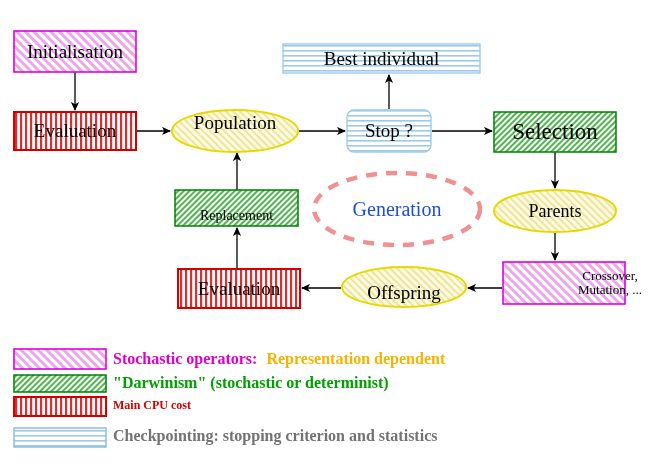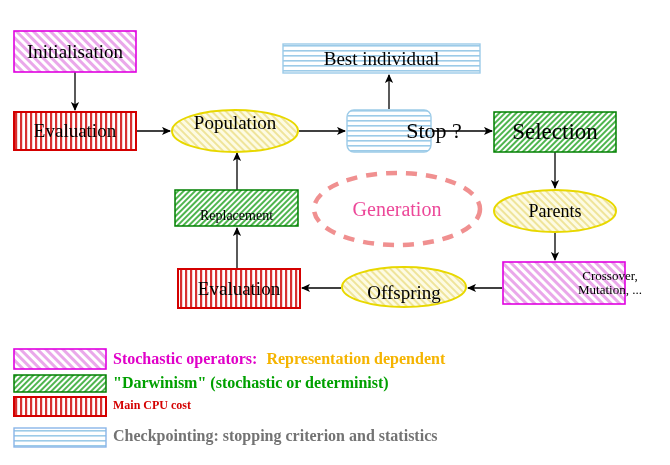--- a/index.html
+++ b/index.html
@@ -98,33 +98,33 @@
 </div>
 
 <div class="node" style="left:172px;top:110px;width:126px;height:26px;font-size:19px;">
   <span>Population</span>
 </div>
 
 <div class="node" style="left:283px;top:44px;width:197px;height:29px;font-size:19px;">
   <span>Best individual</span>
 </div>
 
-<div class="node" style="left:347px;top:110px;width:84px;height:42px;font-size:22px;margin-left:45px;">
+<div class="node" style="left:347px;top:110px;width:84px;height:42px;font-size:19px;">
   <span>Stop ?</span>
 </div>
 
 <div class="node" style="left:494px;top:112px;width:122px;height:40px;font-size:23px;">
   <span>Selection</span>
 </div>
 
 <div class="node" style="left:175px;top:190px;width:123px;height:52px;font-size:14px;">
   <span>Replacement</span>
 </div>
 
-<div class="node" style="left:314px;top:173px;width:166px;height:73px;font-size:20px;color:#ec4899;">
+<div class="node" style="left:314px;top:173px;width:166px;height:73px;font-size:20px;color:#1d4ed8;">
   <span>Generation</span>
 </div>
 
 <div class="node" style="left:494px;top:190px;width:122px;height:42px;font-size:18px;">
   <span>Parents</span>
 </div>
 
 <div class="node" style="left:178px;top:269px;width:122px;height:39px;font-size:19px;">
   <span>Evaluation</span>
 </div>

